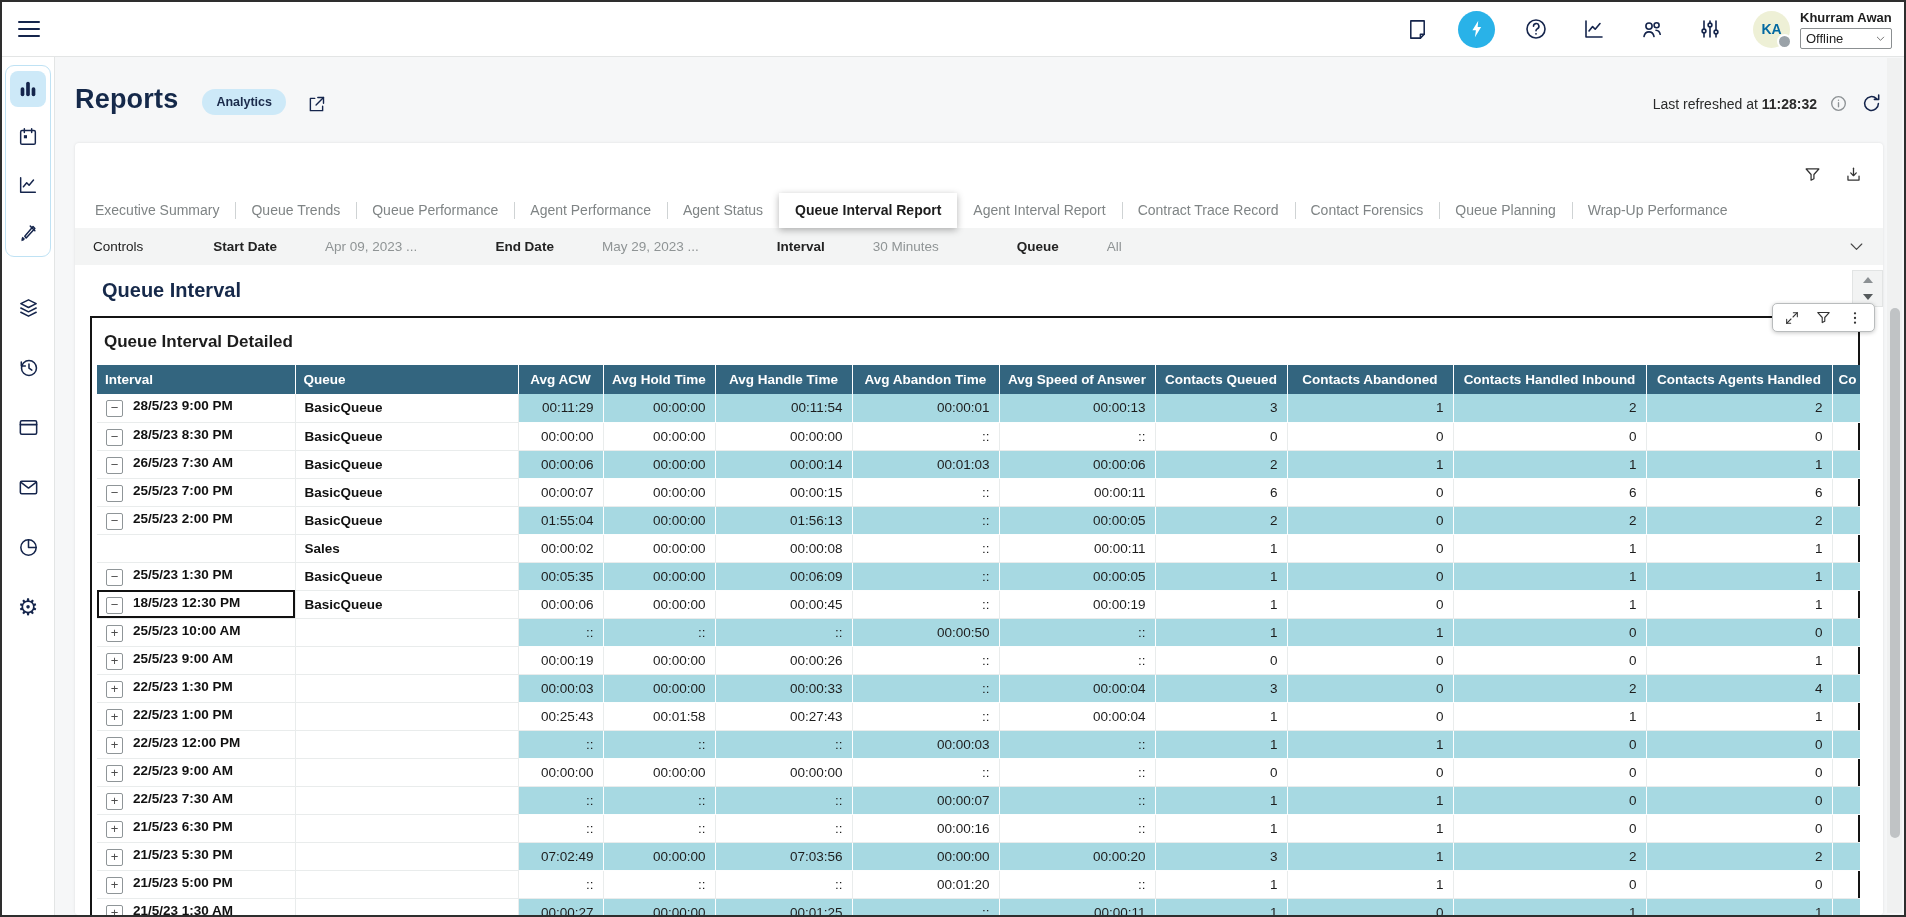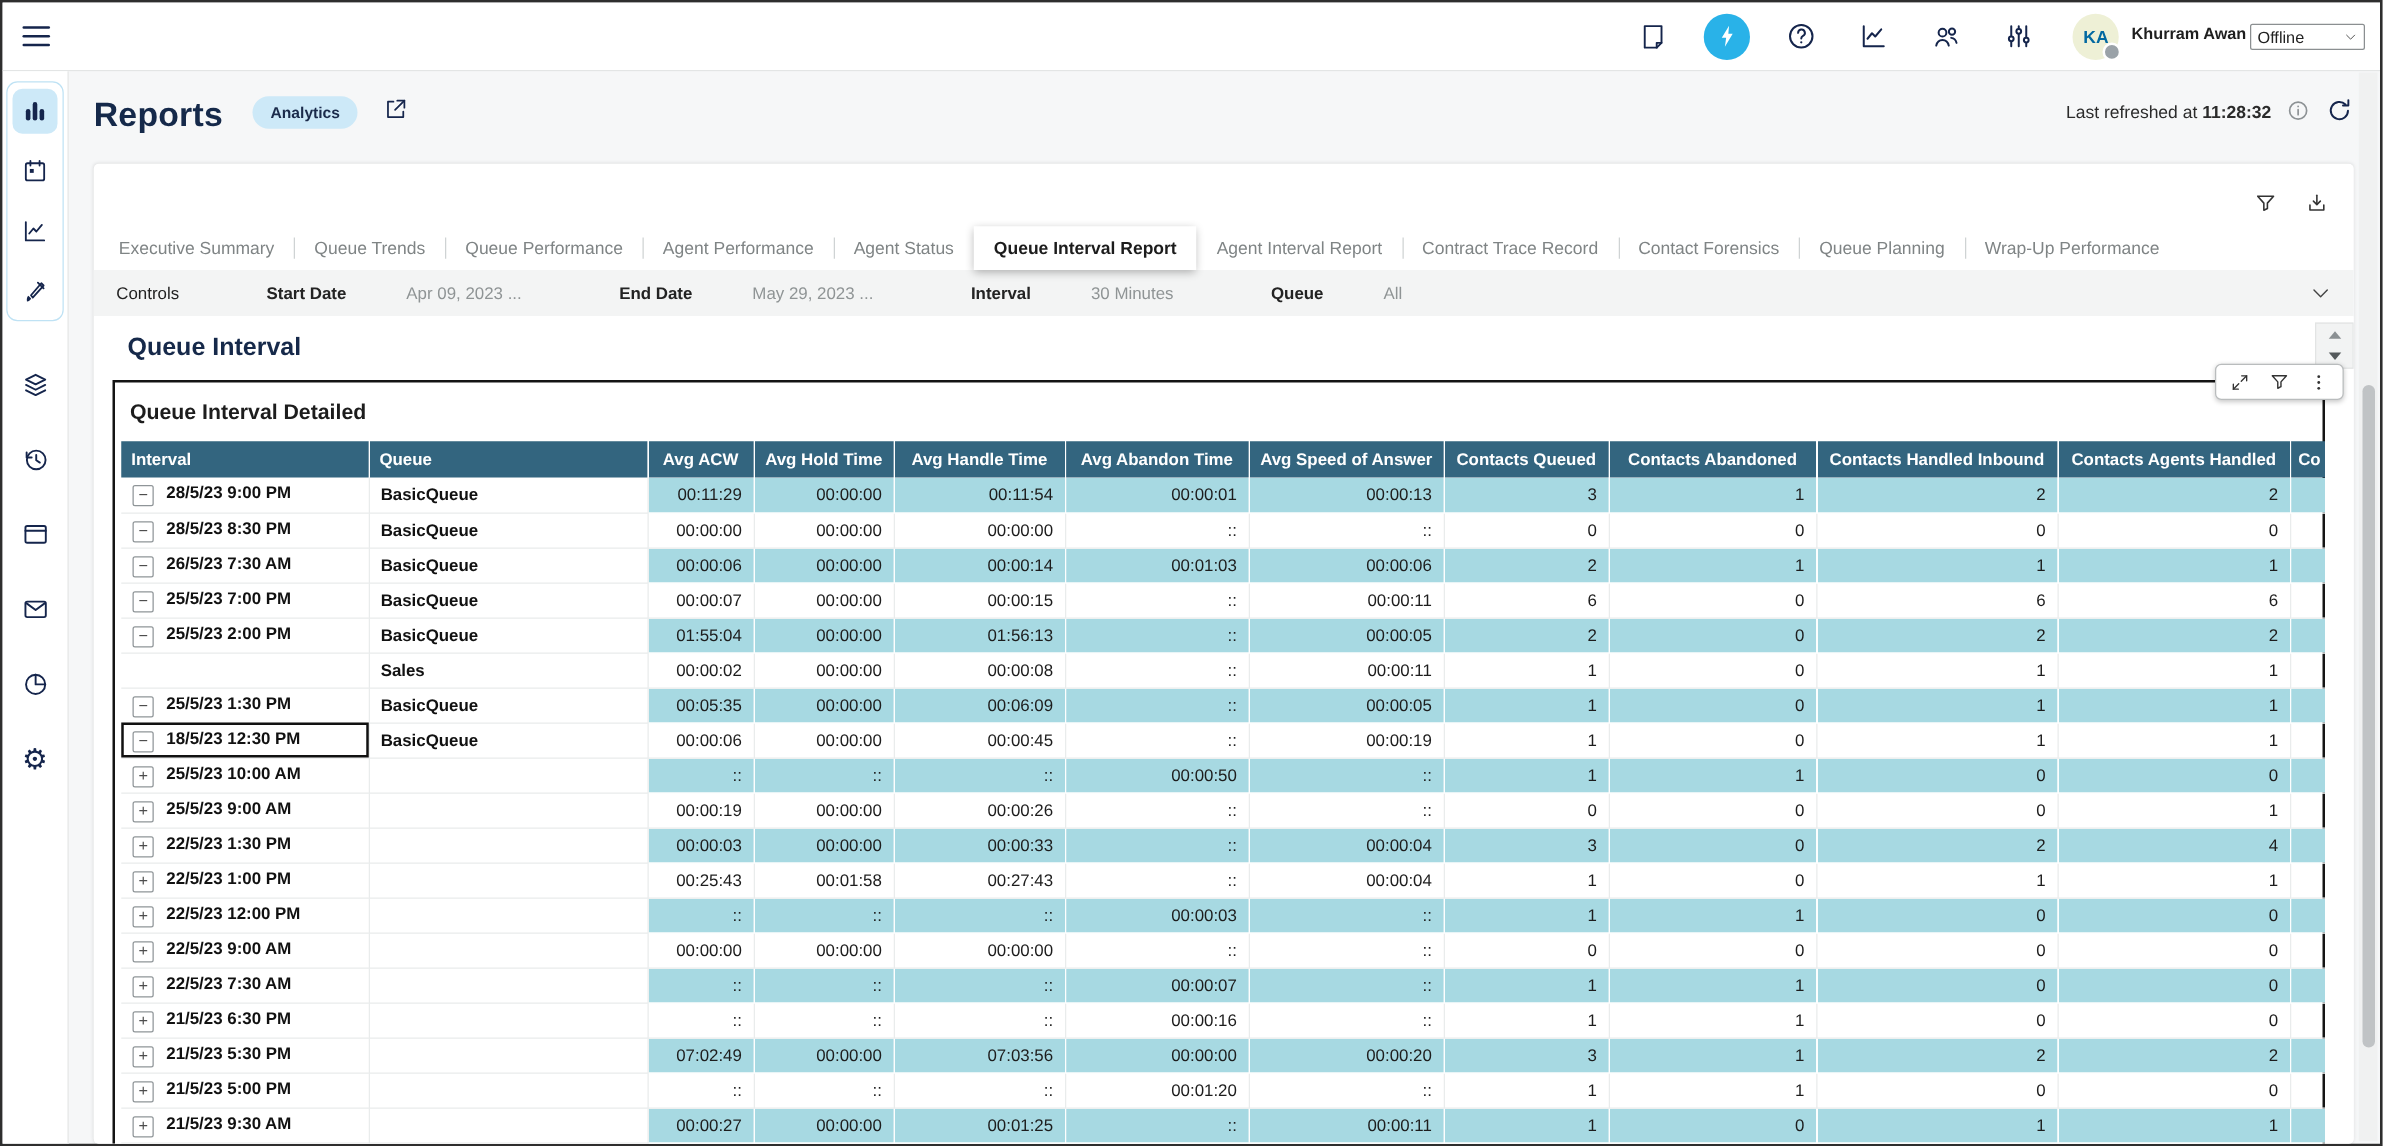--- a/index.html
+++ b/index.html
@@ -15,38 +15,38 @@
   .hamburger div{height:2.4px;background:#15254c;margin:4.6px 0;border-radius:1px;}
   .tb-right{display:flex;align-items:center;}
   .tb-btn{width:24px;height:24px;margin:0 17px;display:flex;align-items:center;justify-content:center;cursor:pointer;}
   .tb-circle{width:37px;height:37px;border-radius:50%;background:#29b2e8;display:flex;align-items:center;
     justify-content:center;margin:0 12px;cursor:pointer;}
   .avatar-wrap{position:relative;margin:0 10px 0 14px;}
   .avatar{width:37px;height:37px;border-radius:50%;background:#eef0d6;color:#0369a1;font-weight:bold;
     font-size:14px;display:flex;align-items:center;justify-content:center;}
   .status-dot{position:absolute;right:-2px;bottom:-1px;width:11px;height:11px;border-radius:50%;
     background:#9aa2a8;border:2px solid #fff;}
-  .user-meta{display:flex;flex-direction:row;gap:3px;}
+  .user-meta{display:flex;flex-direction:column;gap:3px;}
   .user-name{font-size:13px;font-weight:bold;color:#1e1e1e;}
   .status-select{width:92px;height:21px;border:1px solid #8b8f91;border-radius:2px;font-size:13px;color:#222;
     display:flex;align-items:center;justify-content:space-between;padding:0 5px;box-sizing:border-box;background:#fff;cursor:pointer;}
 
   
   .main-row{display:flex;height:858px;}
   .sidebar{width:53px;background:#fff;border-right:1px solid #e3e5e5;display:flex;flex-direction:column;
     align-items:center;padding-top:8px;box-sizing:border-box;flex:none;}
   .side-group{border:1px solid #bfe2f4;border-radius:9px;padding:5px 4px;display:flex;flex-direction:column;gap:12px;}
   .side-item{width:36px;height:36px;border-radius:8px;display:flex;align-items:center;justify-content:center;cursor:pointer;}
   .side-item.active{background:#cde9f8;}
   .side-rest{display:flex;flex-direction:column;gap:24px;margin-top:32px;align-items:center;}
   .uni-gear{font-size:23px;color:#15254c;line-height:1;}
 
   
   .main{flex:1;display:flex;flex-direction:column;padding:20px 21px 0 20px;box-sizing:border-box;overflow:hidden;}
-  .page-head{display:flex;align-items:flex-start;height:38px;margin-bottom:16px;flex:none;}
+  .page-head{display:flex;align-items:flex-end;height:38px;margin-bottom:28px;flex:none;}
   .page-title{font-size:27px;font-weight:bold;color:#15294a;letter-spacing:.2px;}
   .badge{background:#cde9f8;color:#1b2b4b;font-size:12.5px;font-weight:bold;border-radius:13px;
     padding:6px 14px;margin-left:24px;}
   .ext-link{margin-left:20px;cursor:pointer;}
   .refresh-area{margin-left:auto;display:flex;align-items:center;gap:12px;}
   .refreshed-text{font-size:14px;color:#2b2b2b;}
   .refreshed-text b{font-weight:bold;}
 
   .report-card{flex:1;background:#fff;border-radius:4px;box-shadow:0 0 3px rgba(0,0,0,.10);
     display:flex;flex-direction:column;overflow:hidden;}
@@ -643,21 +643,21 @@
                     <td class="num">::</td>
                     <td class="num">00:01:20</td>
                     <td class="num">::</td>
                     <td class="num">1</td>
                     <td class="num">1</td>
                     <td class="num">0</td>
                     <td class="num">0</td>
                     <td class=""></td>
                   </tr>
                   <tr>
-                    <td class="c-int"><span class="exp">+</span><span>21/5/23 9:30 AM</span></td>
+                    <td class="c-int"><span class="exp">+</span><span>21/5/23 1:30 AM</span></td>
                     <td class="c-q"></td>
                     <td class="num shaded">00:00:27</td>
                     <td class="num shaded">00:00:00</td>
                     <td class="num shaded">00:01:25</td>
                     <td class="num shaded">::</td>
                     <td class="num shaded">00:00:11</td>
                     <td class="num shaded">1</td>
                     <td class="num shaded">0</td>
                     <td class="num shaded">1</td>
                     <td class="num shaded">1</td>

